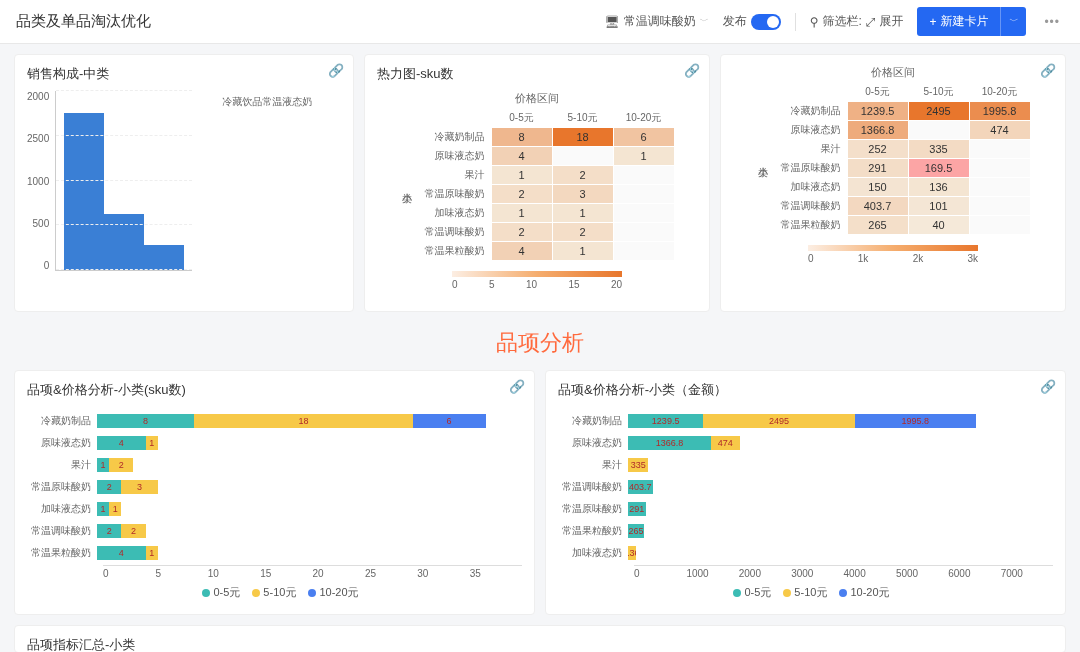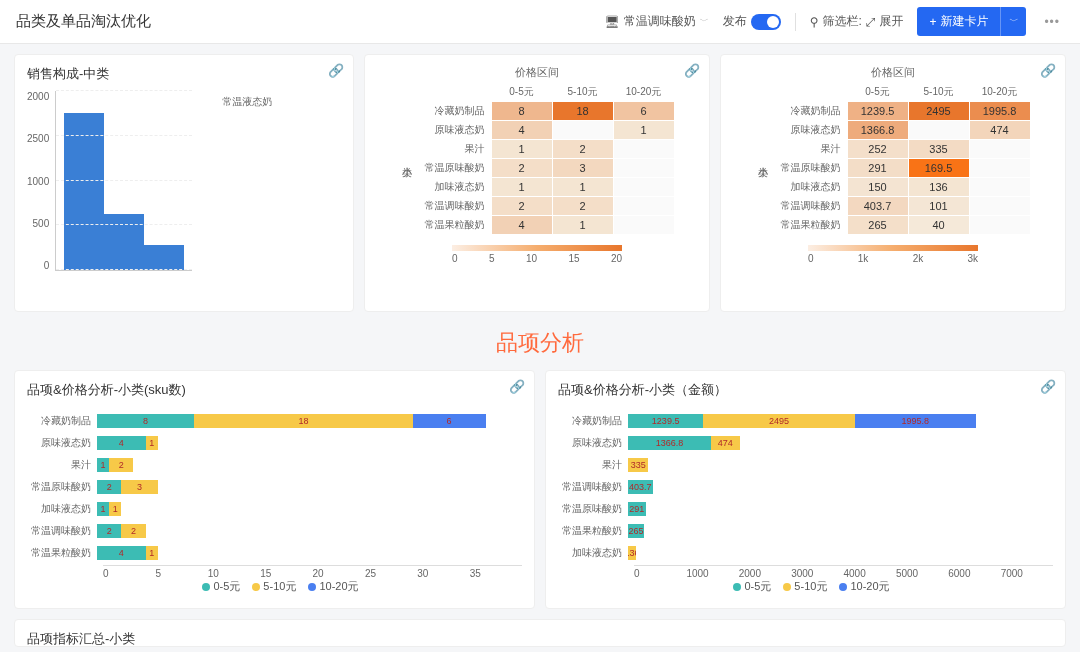--- a/index.html
+++ b/index.html
@@ -38,21 +38,21 @@
 .hm-scale-lbl { display:flex; justify-content:space-between; width:170px; margin:0 auto; font-size:10px; color:#666; }
 
 .hbar-chart { padding:4px 0; }
 .hbar-row { display:flex; align-items:center; height:20px; margin-bottom:2px; }
 .hbar-lbl { width:70px; text-align:right; font-size:10px; color:#666; padding-right:6px; }
 .hbar-track { flex:1; height:14px; display:flex; position:relative; }
 .seg { height:100%; display:flex; align-items:center; justify-content:center; font-size:9px; color:#b02a2a; overflow:hidden; }
 .c0 { background:#3cbcb4; } .c1 { background:#f7c948; } .c2 { background:#4a7ff0; }
 .hbar-xaxis { display:flex; margin-left:76px; font-size:10px; color:#666; border-top:1px solid #ddd; padding-top:2px; }
 .hbar-xaxis span { flex:1; text-align:left; }
-.legend { text-align:center; font-size:11px; color:#555; }
+.legend { text-align:center; margin-top:6px; font-size:11px; color:#555; }
 .legend i { display:inline-block; width:8px; height:8px; border-radius:50%; margin:0 3px 0 12px; vertical-align:middle; }
 .chev { font-size:9px; color:#999; }
 </style>
 </head>
 <body>
 
 <div class="header">
   <h1>品类及单品淘汰优化</h1>
   <div class="hdr-right">
     <div class="hdr-item">
@@ -103,26 +103,28 @@
               <div class="grid" style="bottom:25%"></div>
               <div class="grid" style="bottom:50%"></div>
               <div class="grid" style="bottom:75%"></div>
               <div class="grid" style="bottom:100%"></div>
               <div class="bar" style="height:87.5%"></div>
               <div class="bar" style="height:31.5%"></div>
               <div class="bar" style="height:14.000000000000002%"></div>
             </div>
           </div>
           <div class="xlabels">
+            <span>冷藏饮品</span>
             <span>常温液态奶</span>
           </div>
         </div>
     </div>
     <div class="card" style="flex:1">
       <span class="link-icn">🔗</span>
+      <div class="card-title">热力图-sku数</div>
       <div id="hm1">
           <div class="hm-title">价格区间</div>
           <div class="hm-wrap">
             <div class="hm-side">小类</div>
             <div class="hm">
               <table>
                 <tbody>
                   <tr>
                     <th></th>
                     <th>0-5元</th>
@@ -214,21 +216,21 @@
                   </tr>
                   <tr>
                     <th style="text-align:right">果汁</th>
                     <td style="background:rgb(244,223,202)">252</td>
                     <td style="background:rgb(243,219,196)">335</td>
                     <td style="background:#fafafa"></td>
                   </tr>
                   <tr>
                     <th style="text-align:right">常温原味酸奶</th>
                     <td style="background:rgb(243,221,199)">291</td>
-                    <td style="background:#f97316">169.5</td>
+                    <td style="background:#fca5a5">169.5</td>
                     <td style="background:#fafafa"></td>
                   </tr>
                   <tr>
                     <th style="text-align:right">加味液态奶</th>
                     <td style="background:rgb(244,228,210)">150</td>
                     <td style="background:rgb(244,229,210)">136</td>
                     <td style="background:#fafafa"></td>
                   </tr>
                   <tr>
                     <th style="text-align:right">常温调味酸奶</th>

